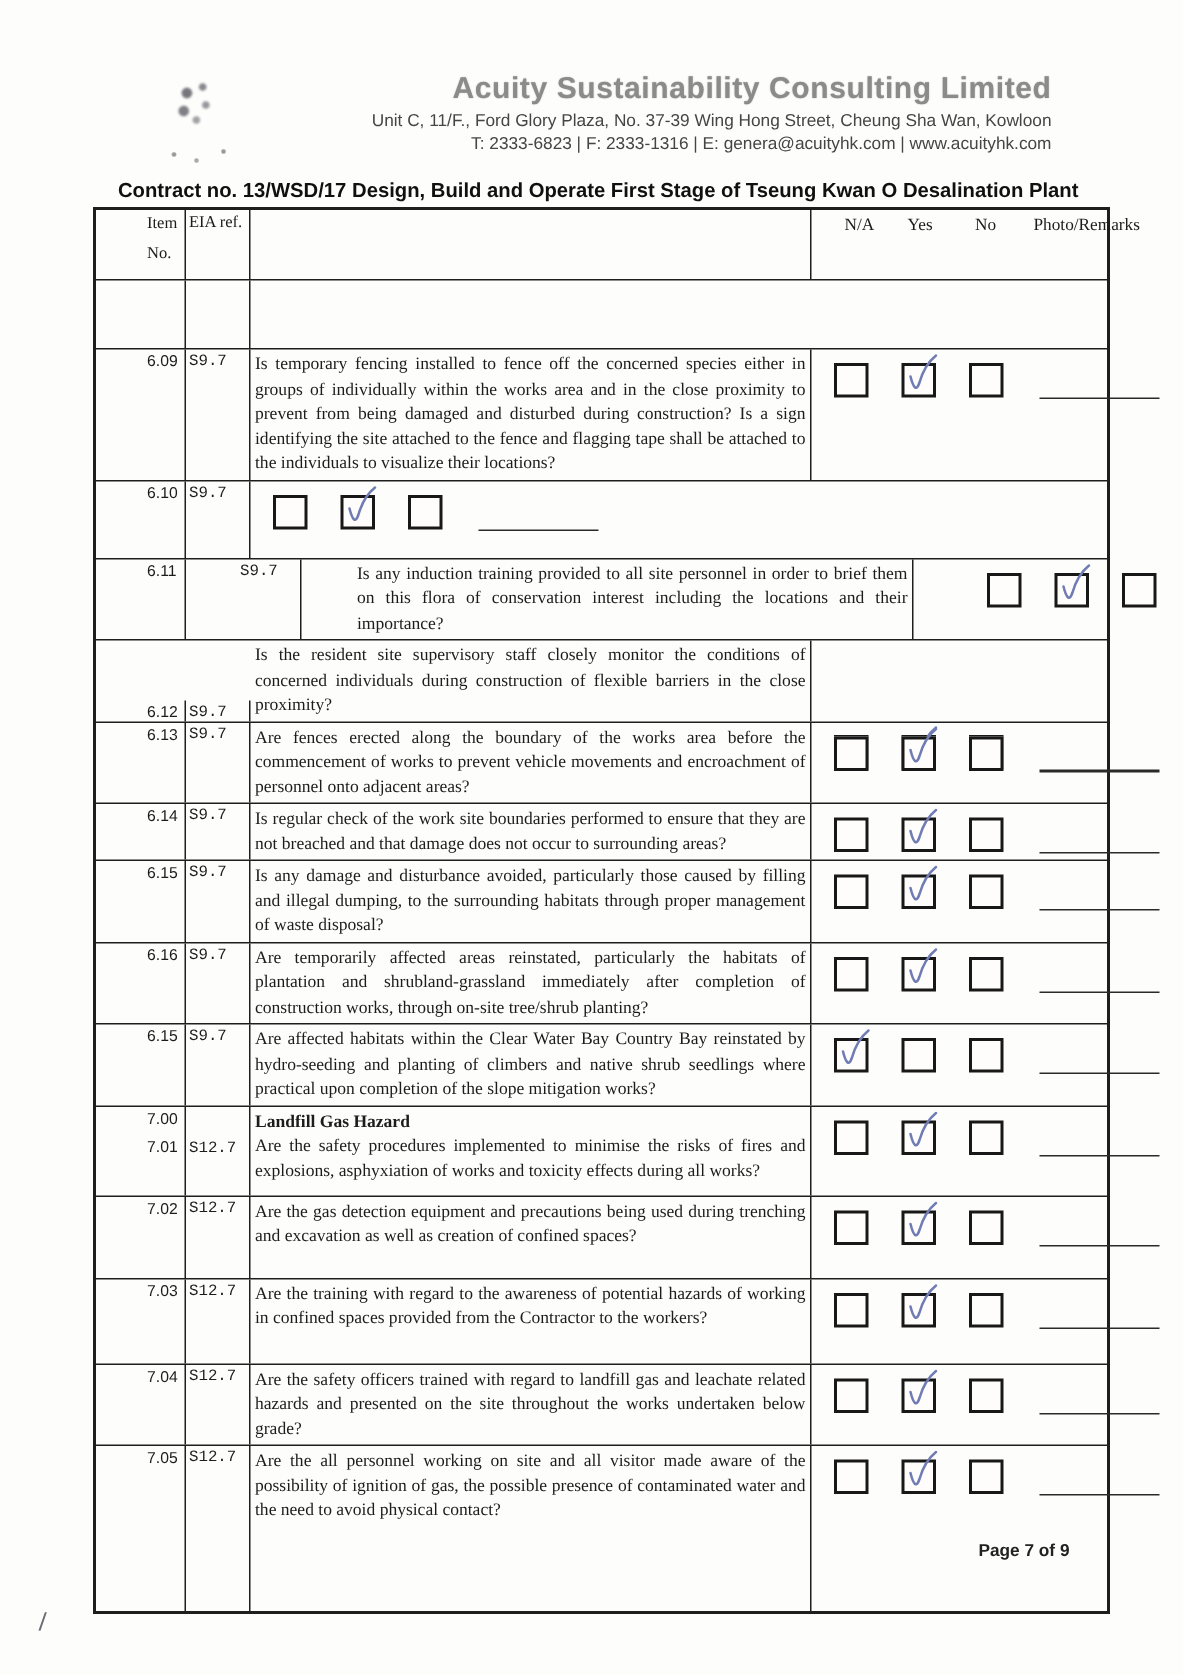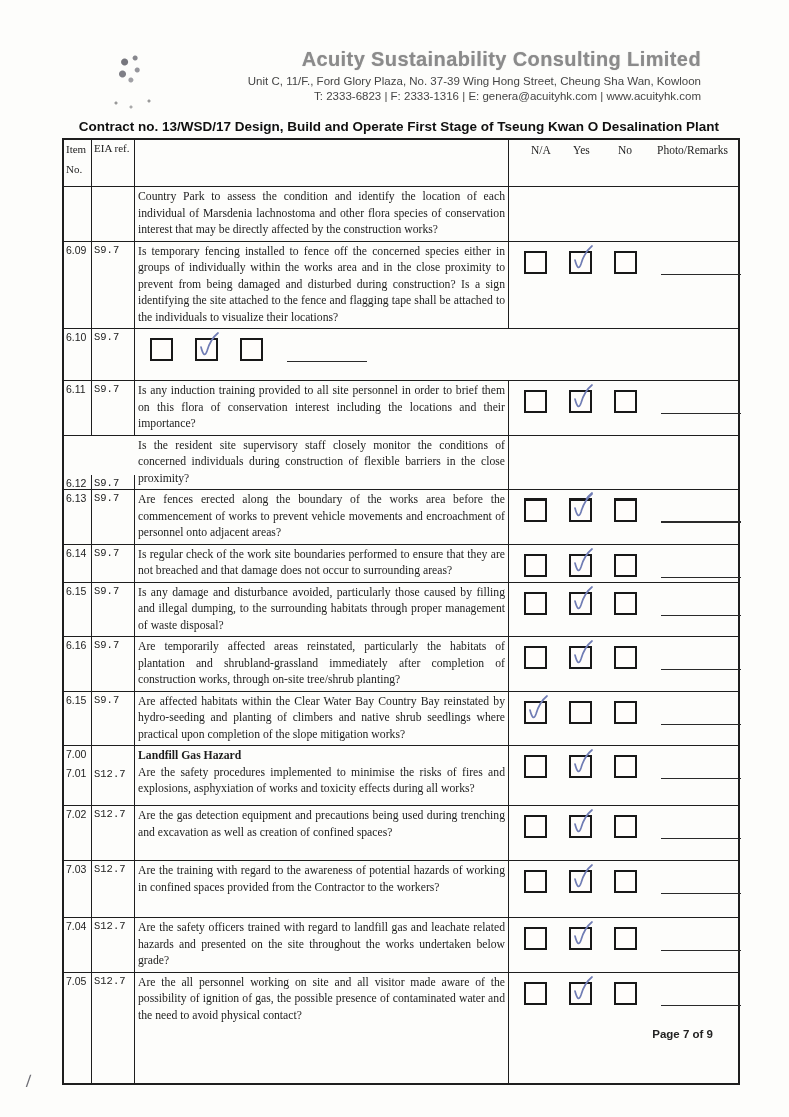--- a/index.html
+++ b/index.html
@@ -27,21 +27,21 @@
          radial-gradient(circle at 65% 30%, #9a9a9a 0 1px, transparent 2px);}
   .contract-title{position:absolute;top:119px;left:60px;right:70px;text-align:right;
                   font-family:"Liberation Sans", sans-serif;font-weight:bold;
                   font-size:13.5px;color:#101010;}
   
   .tbl{position:absolute;top:138px;left:62px;width:678px;border:2px solid #1e1e1e;
        box-sizing:border-box;background:transparent;}
   .row{display:flex;align-items:stretch;border-bottom:1.5px solid #1e1e1e;box-sizing:border-box;}
   .row:last-child{border-bottom:none;}
   .c-item{width:28px;flex:0 0 28px;border-right:1.5px solid #1e1e1e;box-sizing:border-box;
-          font-family:"Liberation Sans", sans-serif;font-size:10.5px;padding:2px 1px 0 2px;}
+          font-family:"Liberation Sans", sans-serif;font-size:10.5px;padding:2px 1px 0 2px;margin-left:32px;}
   .c-ref{width:43px;flex:0 0 43px;border-right:1.5px solid #1e1e1e;box-sizing:border-box;
          font-family:Liberation Mono, monospace;font-size:10.5px;padding:2px 1px 0 2px;}
   .c-q{width:374px;flex:0 0 374px;border-right:1.5px solid #1e1e1e;box-sizing:border-box;
        font-size:11.7px;line-height:16.5px;padding:2px 3px;text-align:justify;}
   .c-ans{flex:1;position:relative;box-sizing:border-box;}
   .thead{min-height:47px;}
   .thead .c-item span{display:block;line-height:15px;margin-bottom:5px;
         font-family:"Liberation Serif", serif;font-size:11px;}
   .thead .c-ref{font-family:"Liberation Serif", serif;font-size:11px;}
   .h-lab{position:absolute;top:4px;font-size:11.5px;font-family:"Liberation Serif", serif;}
@@ -98,24 +98,20 @@
     </div>
     <div id="rows">
         <div class="row" style="min-height: 46px;">
     <div class="c-item">
       <span class="item-no"></span>
 
     </div>
     <div class="c-ref">
       <span class="ref"></span>
     </div>
-    <div class="c-q">
-
-      <div class="q">Country Park to assess the condition and identify the location of each individual of Marsdenia lachnostoma and other flora species of conservation interest that may be directly affected by the construction works?</div>
-    </div>
     <div class="c-ans empty">
       
       
       
       
     </div>
   </div>
         <div class="row checked-yes" style="min-height: 69px;">
     <div class="c-item">
       <span class="item-no">6.09</span>
@@ -159,21 +155,21 @@
         <svg class="tick" viewBox="0 0 24 30">
           <path d="M5 14 C7 22 9 24 11 18 C13 11 17 4 22 0" fill="none" stroke="var(--ink)" stroke-width="1.7" stroke-linecap="round"></path>
         </svg>
       </span>
       <span class="box box-no">
         
       </span>
       <span class="remarks-line"></span>
     </div>
   </div>
-        <div class="row checked-yes" style="min-height: 35px;">
+        <div class="row checked-yes" style="min-height: 35px; gap: 34px;">
     <div class="c-item">
       <span class="item-no">6.11</span>
 
     </div>
     <div class="c-ref">
       <span class="ref">S9.7</span>
     </div>
     <div class="c-q">
 
       <div class="q">Is any induction training provided to all site personnel in order to brief them on this flora of conservation interest including the locations and their importance?</div>

